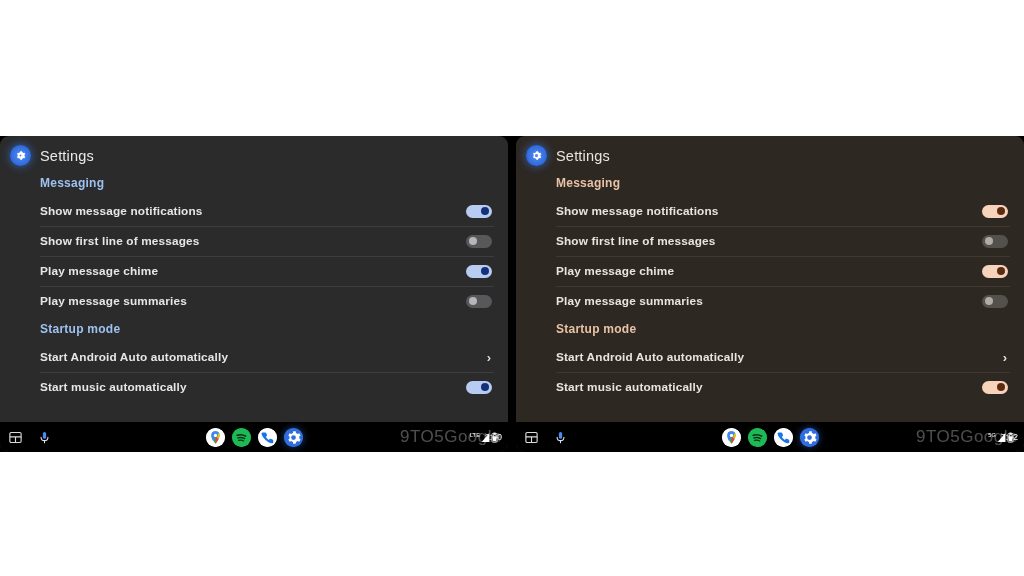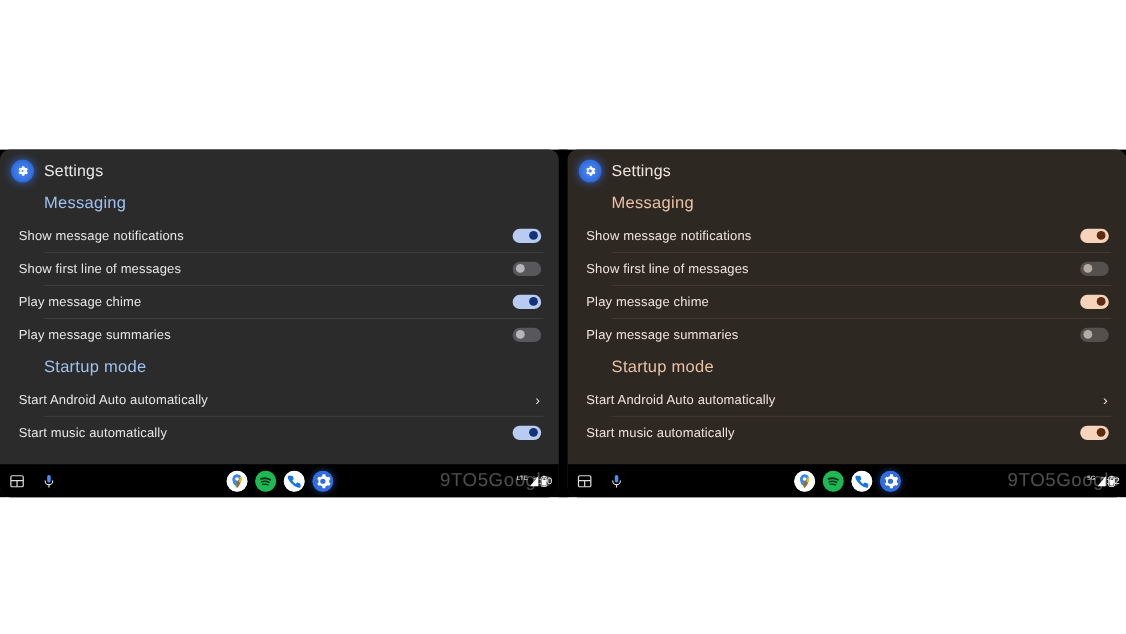--- a/index.html
+++ b/index.html
@@ -70,34 +70,35 @@
   .gear-badge svg { width: 13px; height: 13px; display: block; }
 
   .app-title {
     color: #e9e9ea;
     font-size: 14.5px;
     letter-spacing: .2px;
   }
   .panel.right .app-title { color: #ece5de; }
 
   .section-head {
-    font-size: 15px;
-    font-weight: normal;
+    font-size: 12px;
+    font-weight: bold;
     letter-spacing: .25px;
     color: #9ec1f0;
     padding: 6px 0 6px 40px;
   }
   .panel.right .section-head { color: #e9c2a6; }
 
   .row {
     position: relative;
     height: 30px;
     display: flex;
     align-items: center;
-    padding: 0 16px 0 17px;
+    padding: 0 16px 0 40px;
+    font-weight: bold;
   }
   .row + .row::before {
     content: "";
     position: absolute;
     left: 40px; right: 14px; top: 0;
     height: 1px;
     background: #3d3d3d;
   }
   .panel.right .row + .row::before { background: #413931; }
 

